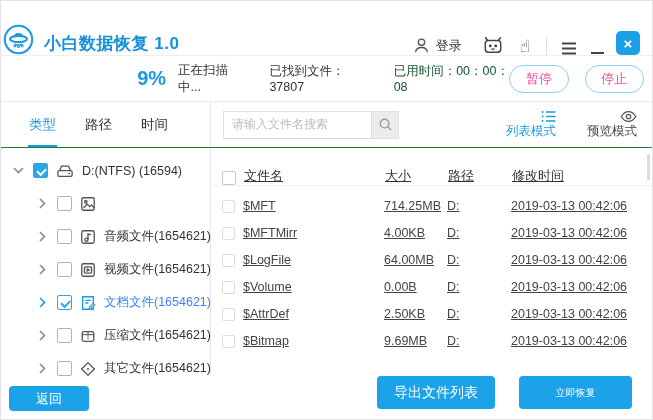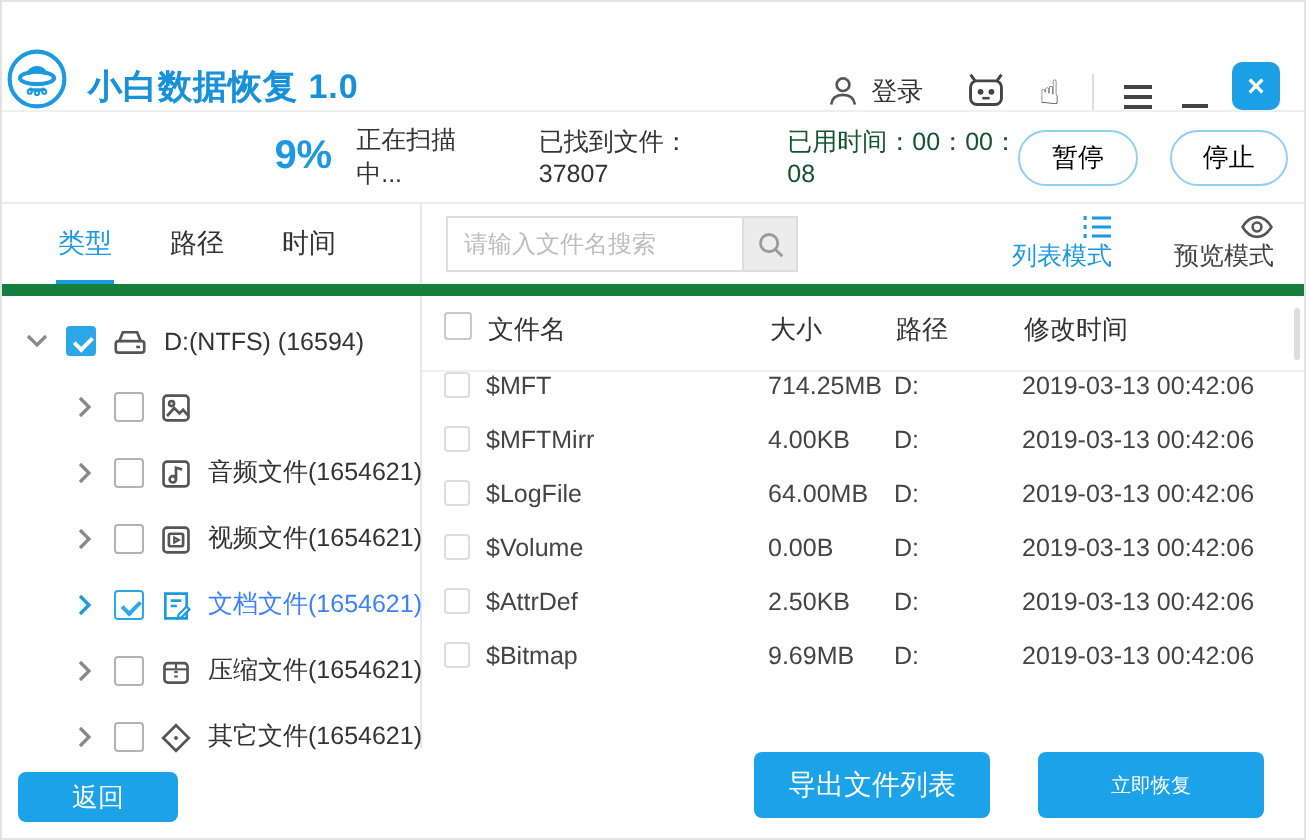--- a/index.html
+++ b/index.html
@@ -30,26 +30,26 @@
 
   
   .progress-strip { height: 46px; flex: 0 0 46px; position: relative; display: flex; align-items: center; border-bottom: 1px solid #ececec; }
   .progress-fill { position: absolute; left: 5px; top: 2px; bottom: 2px; width: 132px; background: #ddf0fb; border-radius: 2px; }
   .progress-strip > * { position: relative; z-index: 1; }
   .pct { font-size: 20px; font-weight: bold; color: #1b98e0; margin-left: 18px; }
   .scan-status { font-size: 12.5px; color: #333; margin-left: 12px; }
   .found { font-size: 12.5px; color: #333; margin-left: 26px; }
   .elapsed { font-size: 12.5px; color: #14532d; margin-left: 26px; }
   .strip-btn { width: 66px; height: 28px; border: 1px solid #8fd0f2; border-radius: 14px; background: #fff;
-    color: #000000; font-size: 13px; display: flex; align-items: center; justify-content: center; cursor: pointer; }
+    color: #ec4899; font-size: 13px; display: flex; align-items: center; justify-content: center; cursor: pointer; }
   .pause-btn { margin-left: auto; }
   .stop-btn { margin-left: 16px; margin-right: 8px; }
 
   
-  .filter-row { height: 46px; flex: 0 0 46px; display: flex; border-bottom: 6px solid #15803d; }
+  .filter-row { height: 46px; flex: 0 0 46px; display: flex; border-bottom: 1px solid #15803d; }
   .tabs-pane { width: 210px; flex: 0 0 210px; border-right: 1px solid #e8e8e8; display: flex; align-items: stretch; padding-left: 28px; }
   .tab { position: relative; display: flex; align-items: center; font-size: 13.5px; color: #333; margin-right: 29px; cursor: pointer; }
   .tab.active { color: #1b9ae2; }
   .tab.active::after { content: ""; position: absolute; left: -1px; right: -1px; bottom: 0; height: 2px; background: #1b9ae2; }
   .search-pane { flex: 1; display: flex; align-items: center; padding-left: 12px; }
   .search-box { display: flex; width: 176px; height: 28px; border: 1px solid #ddd; }
   .search-input { flex: 1; border: none; outline: none; padding: 0 8px; font-size: 12px; color: #333; font-family: Liberation Serif, serif; min-width: 0; }
   .search-input::placeholder { color: #bdbdbd; }
   .search-btn { width: 27px; flex: 0 0 27px; background: #ececec; border-left: 1px solid #ddd;
     display: flex; align-items: center; justify-content: center; cursor: pointer; }
@@ -74,21 +74,21 @@
     border-left: 2px solid #fff; border-bottom: 2px solid #fff; transform: rotate(-45deg); }
   .cb-outline { border: 1px solid #2ba7e8; background: #fff; }
   .cb-outline::after { content: ""; position: absolute; left: 3px; top: 3.5px; width: 7px; height: 3.5px;
     border-left: 2px solid #2ba7e8; border-bottom: 2px solid #2ba7e8; transform: rotate(-45deg); }
   .tree-icon { margin-left: 8px; display: flex; }
   .tree-label { margin-left: 8px; white-space: nowrap; }
   .tree-row.active .tree-label { color: #3b82f6; }
 
   
   .table-pane { flex: 1; position: relative; padding-top: 8px; min-width: 0; }
-  .t-row { display: flex; align-items: flex-start; padding-left: 11px; }
+  .t-row { display: flex; align-items: flex-end; padding-left: 11px; text-decoration: underline; }
   .t-head { height: 30px; font-size: 13px; color: #333; border-bottom: 1px solid #f0f0f0; }
   .t-body-row { height: 27px; font-size: 12.5px; color: #444; }
   .t-cb { width: 14px; height: 14px; flex: 0 0 14px; border: 1px solid #c9c9c9; border-radius: 2px; background: #fff; margin-right: 8px; }
   .t-body-row .t-cb { border-color: #dcdcdc; width: 13px; height: 13px; flex-basis: 13px; }
   .col-name { width: 141px; flex: 0 0 141px; white-space: nowrap; overflow: hidden; }
   .col-size { width: 63px; flex: 0 0 63px; white-space: nowrap; }
   .col-path { width: 64px; flex: 0 0 64px; white-space: nowrap; }
   .col-mod  { flex: 1; white-space: nowrap; }
   .scroll-thumb { position: absolute; right: 2px; top: 6px; width: 3px; height: 26px; background: #dcdcdc; border-radius: 2px; }
 

